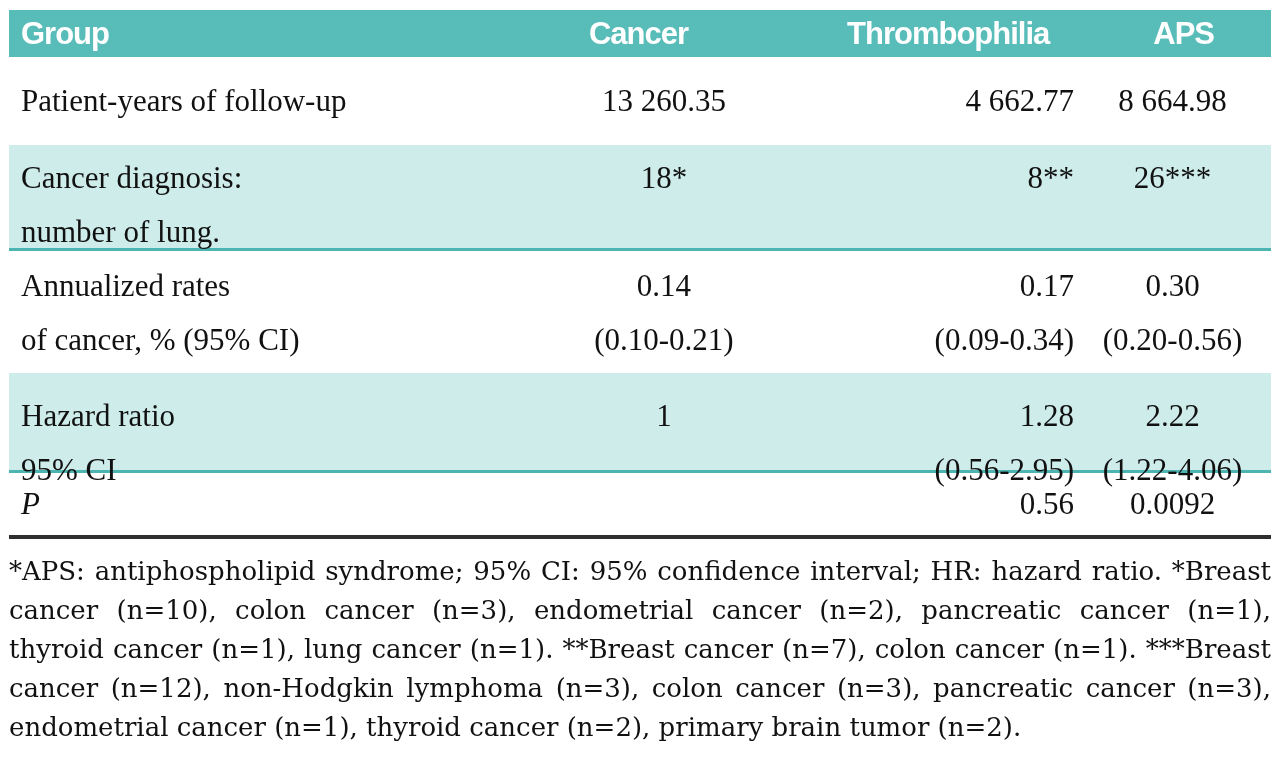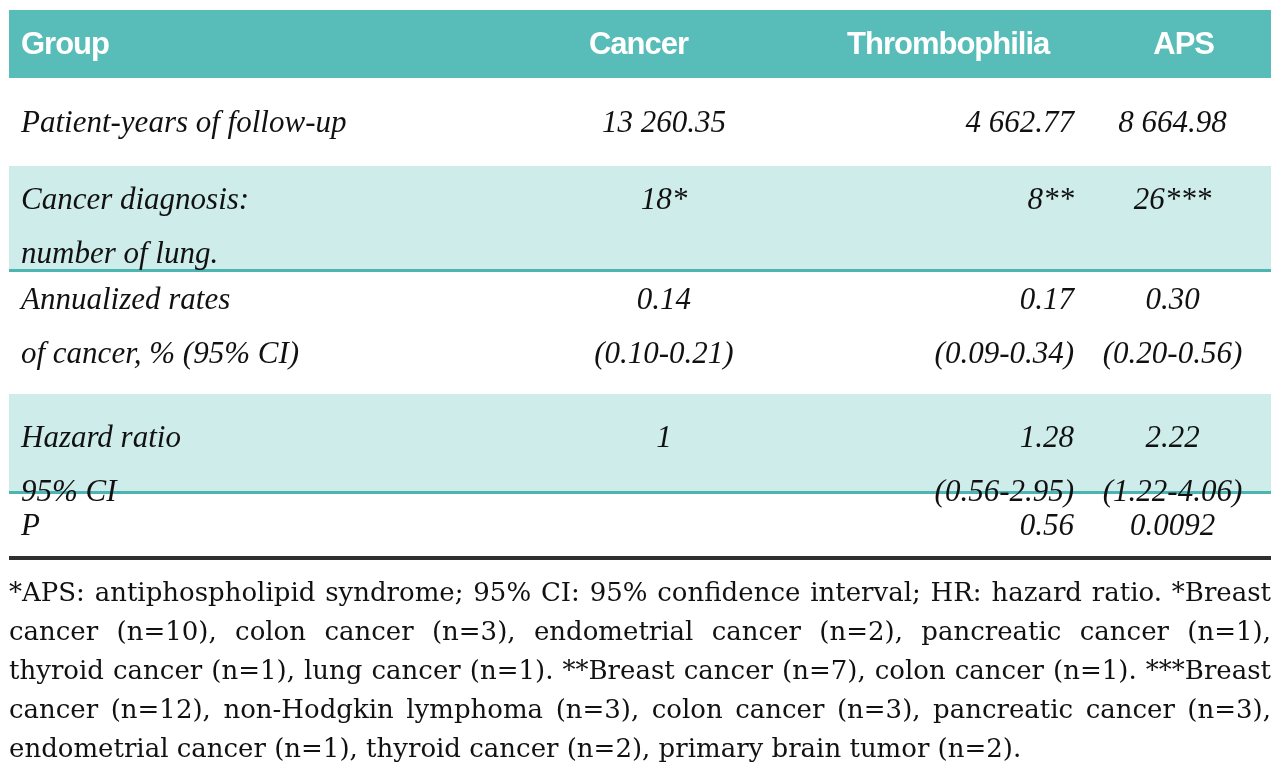--- a/index.html
+++ b/index.html
@@ -19,41 +19,40 @@
   .table{width:1262px;}
   .row{display:flex;align-items:flex-start;}
   .cell{overflow:visible;}
   .c1{width:42.8%;padding-left:12px;text-align:left;}
   .c2{width:18.2%;text-align:center;}
   .c3{width:23.4%;text-align:right;}
   .c4{width:15.6%;text-align:center;}
 
   .header{
     background:var(--header-bg);
-    height:68px;
+    height:47px;
     align-items:center;
     gap:47px;
   }
   .hcell{
     font-family:"Liberation Sans", sans-serif;
     font-weight:700;
     font-size:31px;
     letter-spacing:-1px;
     color:var(--header-text);
     line-height:52px;
   }
 
   .body-row .cell{
     font-size:31px;
     line-height:54px;
-    font-style:italic;
   }
   .r1{height:88px;align-items:center;background:#ffffff;}
   .r2{height:106px;background:var(--shaded-bg);border-bottom:3px solid var(--divider);padding-top:6px;}
-  .r3{height:122px;background:#ffffff;}
+  .r3{height:122px;background:#ffffff;padding-top:8px;}
   .r4{height:100px;background:var(--shaded-bg);border-bottom:3px solid var(--divider);padding-top:16px;}
   .r5{height:66px;align-items:center;background:#ffffff;border-bottom:4px solid var(--bottom-rule);}
   .italic{font-style:italic;}
 
   .footnote{
     font-family:"DejaVu Serif", serif;
     font-size:26px;
     line-height:39px;
     text-align:justify;
     margin-top:13px;

